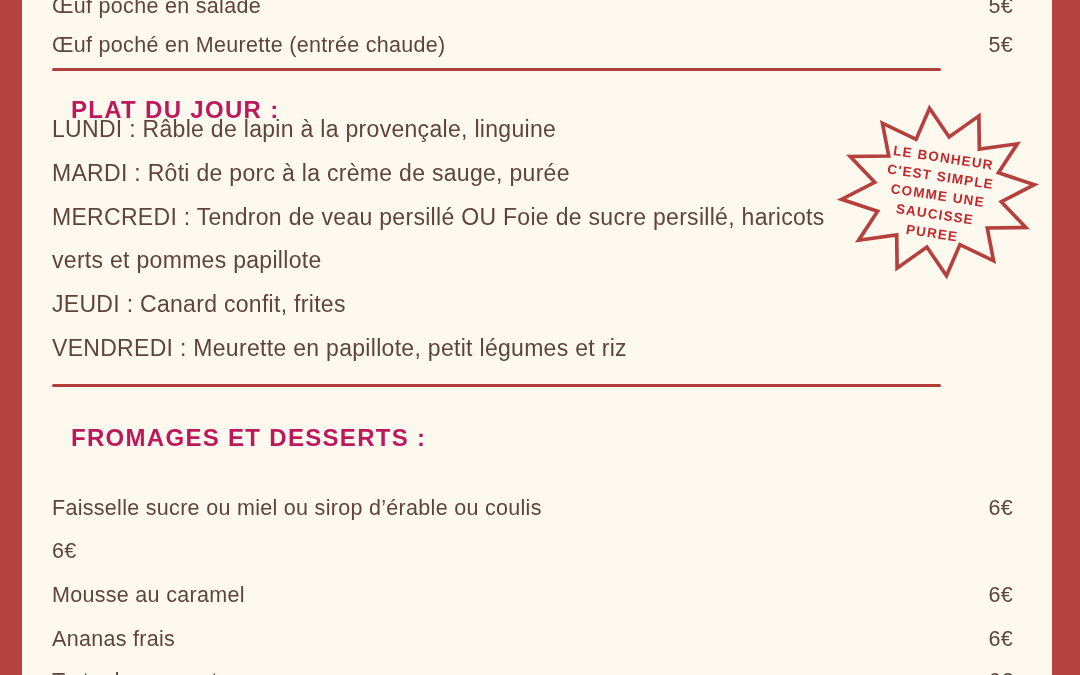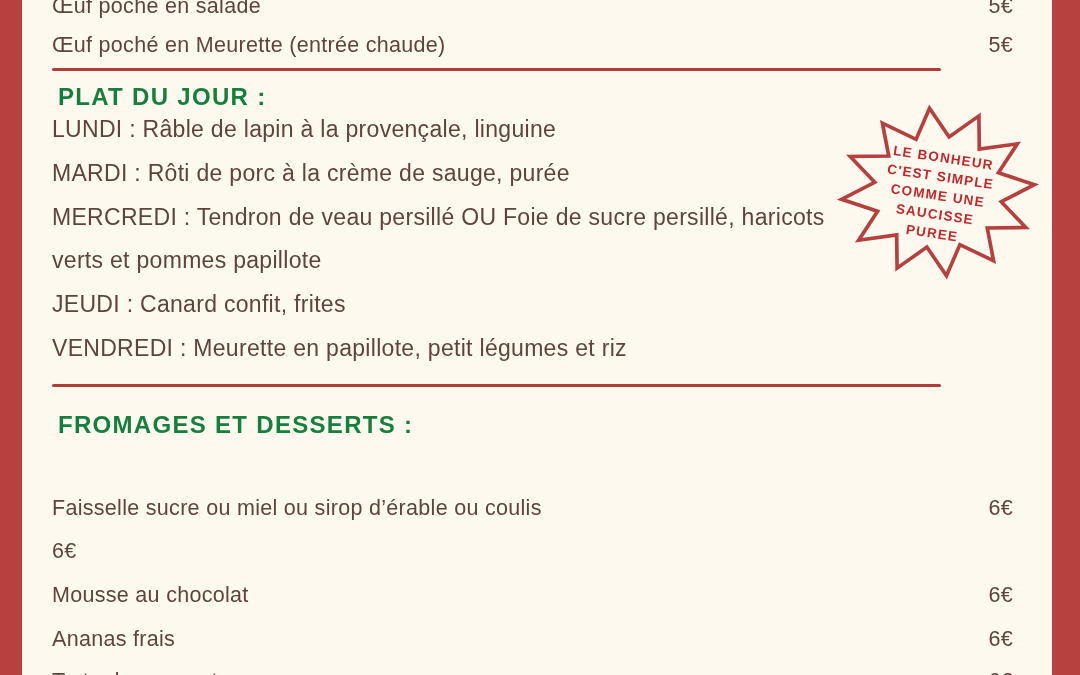--- a/index.html
+++ b/index.html
@@ -18,24 +18,24 @@
   }
   .side-bar.left  { left: 0;  width: 22px; }
   .side-bar.right { right: 0; width: 28px; }
 
   .rule {
     position: absolute; left: 52px; width: 889px; height: 3px;
     background: #b23c3a; border-radius: 2px;
   }
 
   .section-heading {
-    position: absolute; left: 55px; margin: 3px;
+    position: absolute; left: 55px; margin: 16px;
     font-size: 24px; font-weight: 800;
     letter-spacing: 1.3px;
-    color: #15803d;
+    color: #be185d;
     white-space: nowrap;
   }
 
   .menu-row {
     position: absolute; left: 52px; right: 67px;
     display: flex; justify-content: space-between; align-items: flex-start;
     font-size: 21.5px; line-height: 27px;
     letter-spacing: 0.3px;
     color: #5e443c;
   }
@@ -113,21 +113,21 @@
   <h2 class="section-heading" style="top:408px">FROMAGES ET DESSERTS :</h2>
 
   <div class="menu-row" style="top:495px">
     <span class="label">Faisselle sucre ou miel ou sirop d’érable ou coulis</span>
     <span class="price">6€</span>
   </div>
   <div class="menu-row" style="top:538px">
     <span class="price">6€</span>
   </div>
   <div class="menu-row" style="top:582px">
-    <span class="label">Mousse au chocolat</span>
+    <span class="label">Mousse au caramel</span>
     <span class="price">6€</span>
   </div>
   <div class="menu-row" style="top:626px">
     <span class="label">Ananas frais</span>
     <span class="price">6€</span>
   </div>
 
   <div class="menu-row" style="top:668px">
     <span class="label">Tarte du moment</span>
     <span class="price">6€</span>

